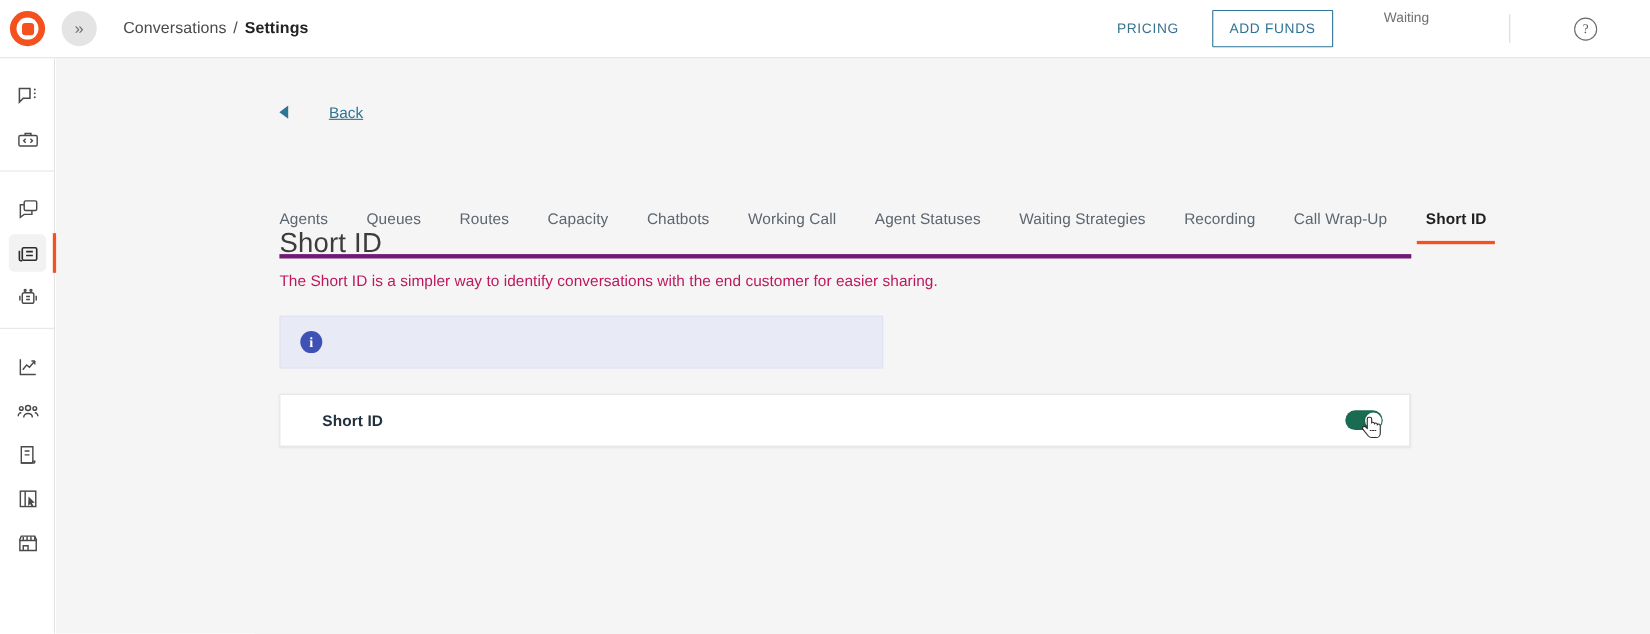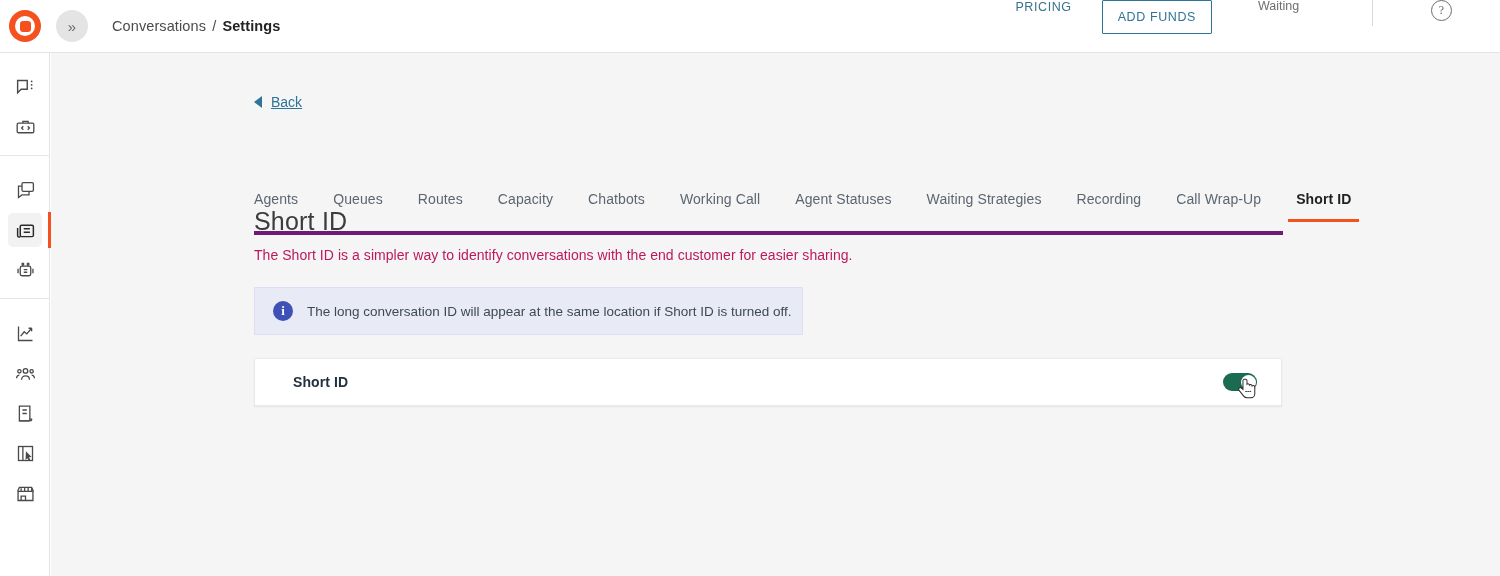--- a/index.html
+++ b/index.html
@@ -78,21 +78,21 @@
     letter-spacing: .1px;
     white-space: nowrap;
   }
   .breadcrumb .crumb-link { color: #4a4a4a; }
   .breadcrumb .sep { color: #4a4a4a; margin: 0 2px; }
   .breadcrumb .crumb-current { font-weight: bold; color: #232323; }
 
   .topbar-right {
     margin-left: auto;
     display: flex;
-    align-items: flex-start;
+    align-items: center;
     height: 53px;
     padding-right: 0;
     gap: 20px;
   }
 
   .pricing-link {
     font-size: 12.5px;
     color: #39728f;
     letter-spacing: .6px;
     cursor: pointer;
@@ -207,20 +207,21 @@
     width: 1449px;
   }
 
   .back-row {
     position: absolute;
     top: 41px;
     left: 203px;
     display: flex;
     align-items: center;
     cursor: pointer;
+    gap: 28px;
   }
   .back-arrow {
     width: 0; height: 0;
     border-top: 6px solid transparent;
     border-bottom: 6px solid transparent;
     border-right: 8px solid #2e7497;
     margin-right: 9px;
   }
   .back-text {
     font-size: 14px;
@@ -555,21 +556,20 @@
       <div class="tab">Recording</div>
       <div class="tab">Call Wrap-Up</div>
       <div class="tab active">Short ID</div>
     </div>
 
     <div class="page-title">Short ID</div>
     <div class="page-desc">The Short ID is a simpler way to identify conversations with the end customer for easier sharing.</div>
 
     <div class="info-banner">
       <div class="info-icon">i</div>
-      <div class="info-text">The long conversation ID will appear at the same location if Short ID is turned off.</div>
     </div>
 
     <div class="card">
       <div class="card-label">Short ID</div>
       <div class="toggle-wrap">
         <div class="toggle-track"></div>
         <div class="toggle-knob"></div>
         <svg class="cursor-hand" viewBox="0 0 24 28">
           <path d="M9.2 1.2c-.9 0-1.6.8-1.6 1.7v9.4L6 10.9c-.7-.7-1.9-.7-2.6 0-.7.7-.7 1.8 0 2.5l5 6.2c.9 1.1 2.2 1.8 3.7 1.8h4.1c2.4 0 4.3-2 4.3-4.4V9.6c0-.9-.7-1.7-1.6-1.7-.5 0-1 .2-1.3.6-.1-.8-.8-1.5-1.6-1.5-.5 0-1 .2-1.3.6-.2-.8-.8-1.4-1.6-1.4-.4 0-.8.1-1.1.4V2.9c0-.9-.7-1.7-1.6-1.7z" fill="#ffffff" stroke="#2b2b2b" stroke-width="1.1"></path>
           <path d="M10.5 14.5h1M12.8 14.5h1M15.1 14.5h1" stroke="#2b2b2b" stroke-width="1" stroke-linecap="round"></path>

